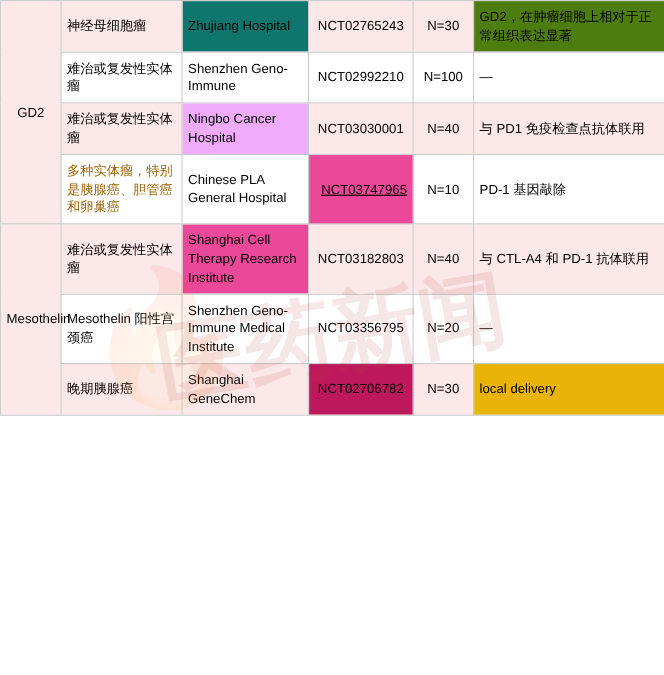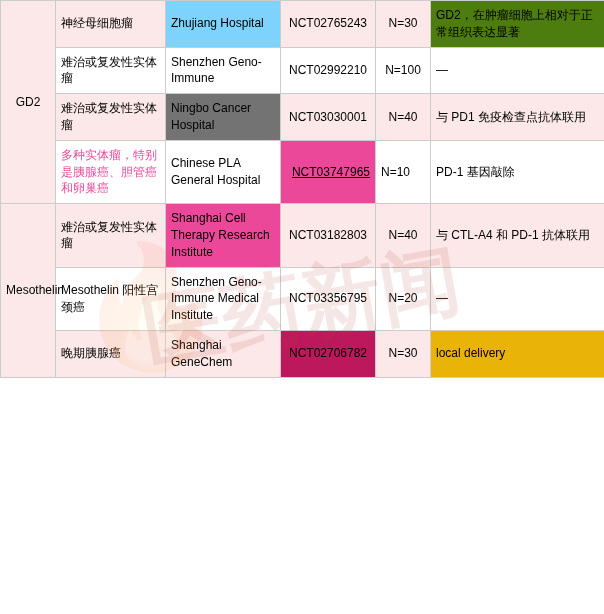--- a/index.html
+++ b/index.html
@@ -81,44 +81,44 @@
     <col class="col-disease">
     <col class="col-hospital">
     <col class="col-nct">
     <col class="col-n">
     <col class="col-notes">
   </colgroup>
   <tbody id="table-body">
   <tr>
         <td rowspan="4" style="text-align: center; vertical-align: middle; font-weight: normal; background-color: rgb(252, 232, 232);">GD2</td>
         <td style="background-color: rgb(252, 232, 232);">神经母细胞瘤</td>
-        <td style="background-color: #7dd3fc;">Zhujiang Hospital</td>
+        <td style="background-color: #0f766e;">Zhujiang Hospital</td>
         <td style="background-color: rgb(252, 232, 232); text-align: center;">NCT02765243</td>
         <td style="background-color: rgb(252, 232, 232); text-align: center;">N=30</td>
         <td style="background-color: #4d7c0f;">GD2，在肿瘤细胞上相对于正常组织表达显著</td>
       </tr>
       <tr>
         <td style="background-color: rgb(255, 255, 255);">难治或复发性实体瘤</td>
         <td style="background-color: rgb(255, 255, 255);">Shenzhen Geno-Immune</td>
         <td style="background-color: rgb(255, 255, 255); text-align: center;">NCT02992210</td>
         <td style="background-color: rgb(255, 255, 255); text-align: center;">N=100</td>
         <td style="background-color: rgb(255, 255, 255);">—</td>
       </tr>
       <tr>
         <td style="background-color: rgb(252, 232, 232);">难治或复发性实体瘤</td>
-        <td style="background-color: #737373; margin-left: 44px;">Ningbo Cancer Hospital</td>
+        <td style="background-color: #f0abfc; margin-left: 44px;">Ningbo Cancer Hospital</td>
         <td style="background-color: rgb(252, 232, 232); text-align: center;">NCT03030001</td>
         <td style="background-color: rgb(252, 232, 232); text-align: center;">N=40</td>
         <td style="background-color: rgb(252, 232, 232);">与 PD1 免疫检查点抗体联用</td>
       </tr>
       <tr>
-        <td style="background-color: rgb(255, 255, 255); color: #ec4899;">多种实体瘤，特别是胰腺癌、胆管癌和卵巢癌</td>
+        <td style="background-color: rgb(255, 255, 255); color: #a16207;">多种实体瘤，特别是胰腺癌、胆管癌和卵巢癌</td>
         <td style="background-color: rgb(255, 255, 255);">Chinese PLA General Hospital</td>
         <td style="background-color: #ec4899; text-align: right; text-decoration: underline;">NCT03747965</td>
-        <td style="background-color: rgb(255, 255, 255); ">N=10</td>
+        <td style="background-color: rgb(255, 255, 255); text-align: center;">N=10</td>
         <td style="background-color: rgb(255, 255, 255);">PD-1 基因敲除</td>
       </tr>
       <tr>
         <td rowspan="3" style="text-align: center; vertical-align: middle; font-weight: normal; background-color: rgb(252, 232, 232);">Mesothelin</td>
         <td style="background-color: rgb(252, 232, 232);">难治或复发性实体瘤</td>
         <td style="background-color: #ec4899;">Shanghai Cell Therapy Research Institute</td>
         <td style="background-color: rgb(252, 232, 232); text-align: center;">NCT03182803</td>
         <td style="background-color: rgb(252, 232, 232); text-align: center;">N=40</td>
         <td style="background-color: rgb(252, 232, 232);">与 CTL-A4 和 PD-1 抗体联用</td>
       </tr>

